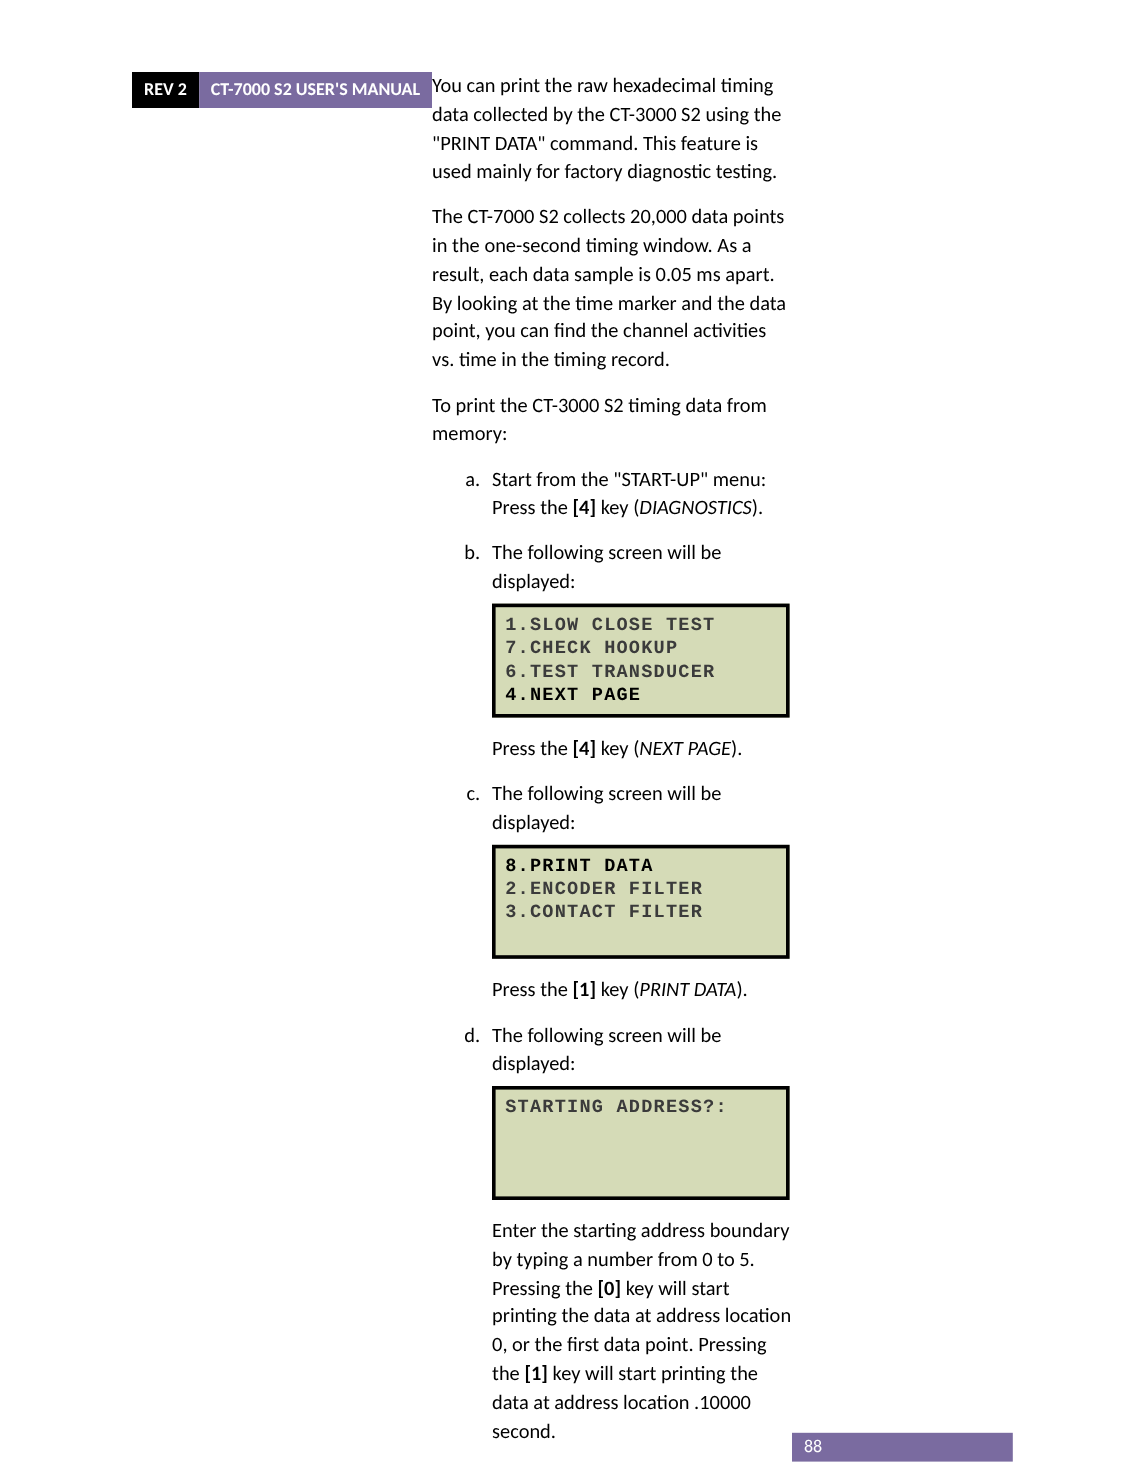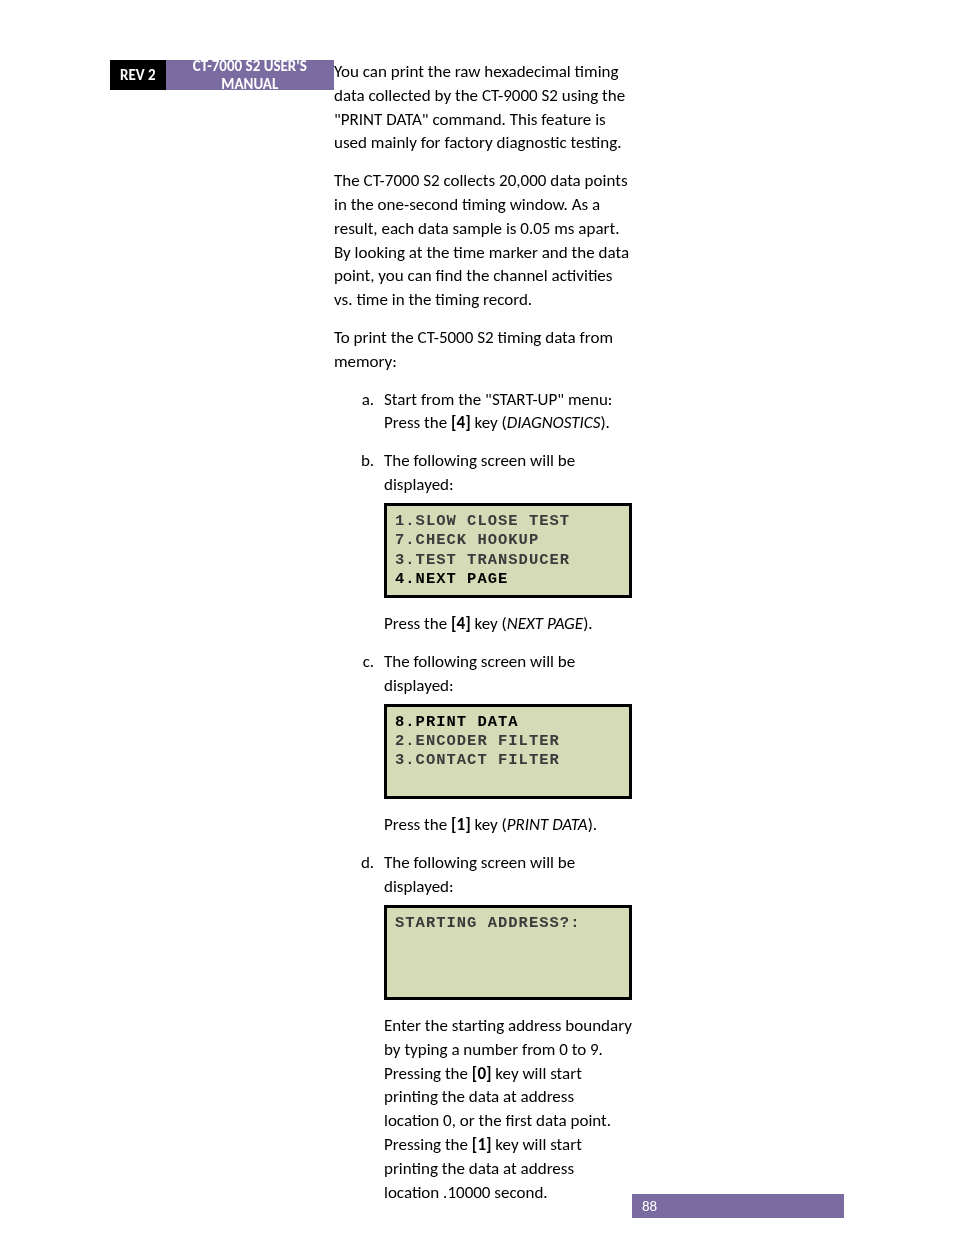--- a/index.html
+++ b/index.html
@@ -85,58 +85,58 @@
     height: 24px;
     margin-top: auto;
   }
   .footer-page {
     background: #7a6ba0;
     color: #fff;
     font-size: 15px;
     padding: 0 10px;
     display: flex;
     align-items: center;
-    width: 212px;
+    width: 184px;
     box-sizing: border-box;
   }
   .footer-rest {
     flex: 1;
     border-top: 1px solid #7a6ba0;
   }
 </style>
 </head>
 <body>
 
 <div class="page">
 
   <div class="header-bar">
     <div class="header-rev">REV 2</div>
     <div class="header-title">CT-7000 S2 USER'S MANUAL</div>
   </div>
 
   <div class="content">
-    <p>You can print the raw hexadecimal timing data collected by the CT-9000 S2 using the "PRINT DATA" command. This feature is used mainly for factory diagnostic testing.</p>
+    <p>You can print the raw hexadecimal timing data collected by the CT-3000 S2 using the "PRINT DATA" command. This feature is used mainly for factory diagnostic testing.</p>
     <p>The CT-7000 S2 collects 20,000 data points in the one-second timing window. As a result, each data sample is 0.05 ms apart. By looking at the time marker and the data point, you can find the channel activities vs. time in the timing record.</p>
-    <p>To print the CT-5000 S2 timing data from memory:</p>
+    <p>To print the CT-3000 S2 timing data from memory:</p>
 
     <ol class="alpha">
 
       <li>
         <span>Start from the "START-UP" menu:</span>
         <div>
           <span>Press the </span><span class="key">[4]</span><span> key (</span><span class="ital">DIAGNOSTICS</span><span>).</span>
         </div>
       </li>
 
       <li>
         <span>The following screen will be displayed:</span>
         <div class="screen">
           <div class="row">1.SLOW CLOSE TEST</div>
           <div class="row">7.CHECK HOOKUP</div>
-          <div class="row">3.TEST TRANSDUCER</div>
+          <div class="row">6.TEST TRANSDUCER</div>
           <div class="row bold">4.NEXT PAGE</div>
         </div>
         <div>
           <span>Press the </span><span class="key">[4]</span><span> key (</span><span class="ital">NEXT PAGE</span><span>).</span>
         </div>
       </li>
 
       <li>
         <span>The following screen will be displayed:</span>
         <div class="screen">
@@ -152,21 +152,21 @@
 
       <li>
         <span>The following screen will be displayed:</span>
         <div class="screen">
           <div class="row">STARTING ADDRESS?:</div>
           <div class="row"> </div>
           <div class="row"> </div>
           <div class="row"> </div>
         </div>
         <div>
-          <span>Enter the starting address boundary by typing a number from 0 to 9. Pressing the </span><span class="key">[0]</span><span> key will start printing the data at address location 0, or the first data point. Pressing the </span><span class="key">[1]</span><span> key will start printing the data at address location .10000 second.</span>
+          <span>Enter the starting address boundary by typing a number from 0 to 5. Pressing the </span><span class="key">[0]</span><span> key will start printing the data at address location 0, or the first data point. Pressing the </span><span class="key">[1]</span><span> key will start printing the data at address location .10000 second.</span>
         </div>
       </li>
 
     </ol>
   </div>
 
   <div class="footer">
     <div class="footer-page">88</div>
     <div class="footer-rest"></div>
   </div>

